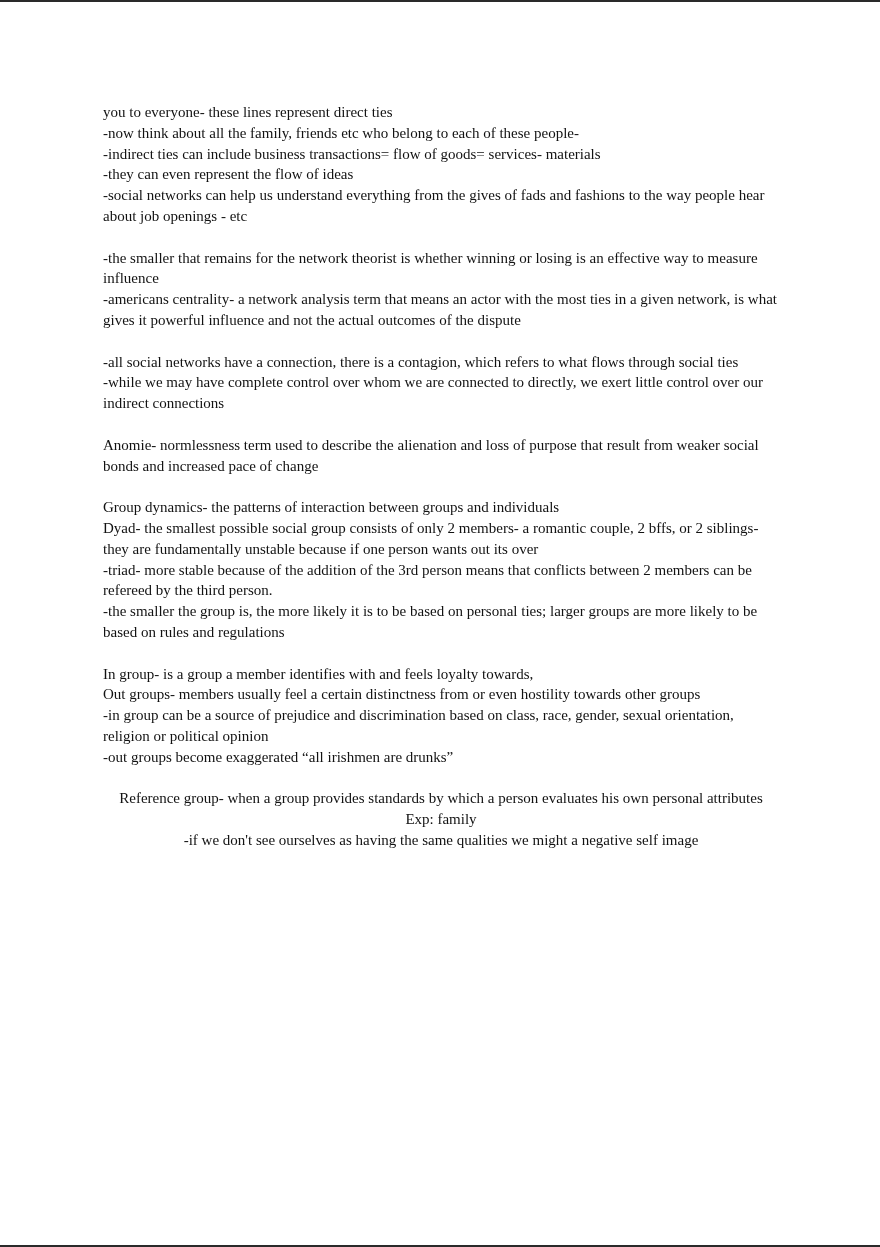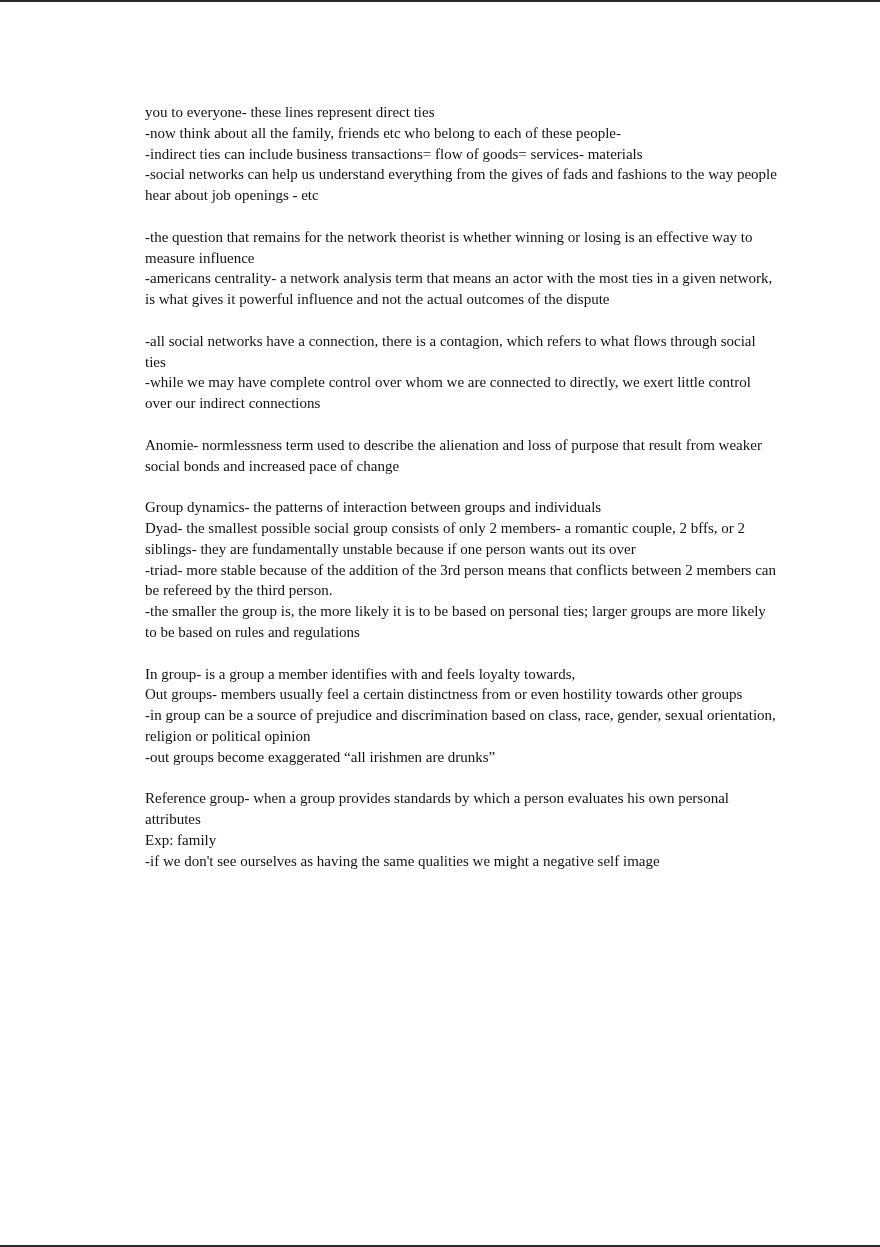--- a/index.html
+++ b/index.html
@@ -31,41 +31,41 @@
     left: 103px;
     width: 676px;
     color: #121212;
     font-size: 15px;
     line-height: 20.8px;
     text-align: left;
   }
   .block {
     margin-bottom: 20.8px;
   }
-  .block:last-child { margin-bottom: 0; }
+  .block:last-child { margin-bottom: 0; text-align: center; }
   .line {
     white-space: pre-wrap;
     word-wrap: break-word;
-    margin-left: 42px;
   }
 </style>
 </head>
 <body>
 
 <div class="page">
   <div class="edge-line edge-top"></div>
   <div class="doc-body">
       <div class="block">
         <div class="line">you to everyone- these lines represent direct ties</div>
         <div class="line">-now think about all the family, friends etc who belong to each of these people-</div>
         <div class="line">-indirect ties can include business transactions= flow of goods= services- materials</div>
+        <div class="line">-they can even represent the flow of ideas</div>
         <div class="line">-social networks can help us understand everything from the gives of fads and fashions to the way people hear about job openings - etc</div>
       </div>
       <div class="block">
-        <div class="line">-the question that remains for the network theorist is whether winning or losing is an effective way to measure influence</div>
+        <div class="line">-the smaller that remains for the network theorist is whether winning or losing is an effective way to measure influence</div>
         <div class="line">-americans centrality- a network analysis term that means an actor with the most ties in a given network, is what gives it powerful influence and not the actual outcomes of the dispute</div>
       </div>
       <div class="block">
         <div class="line">-all social networks have a connection, there is a contagion, which refers to what flows through social ties</div>
         <div class="line">-while we may have complete control over whom we are connected to directly, we exert little control over our indirect connections</div>
       </div>
       <div class="block">
         <div class="line">Anomie- normlessness term used to describe the alienation and loss of purpose that result from weaker social bonds and increased pace of change</div>
       </div>
       <div class="block">

